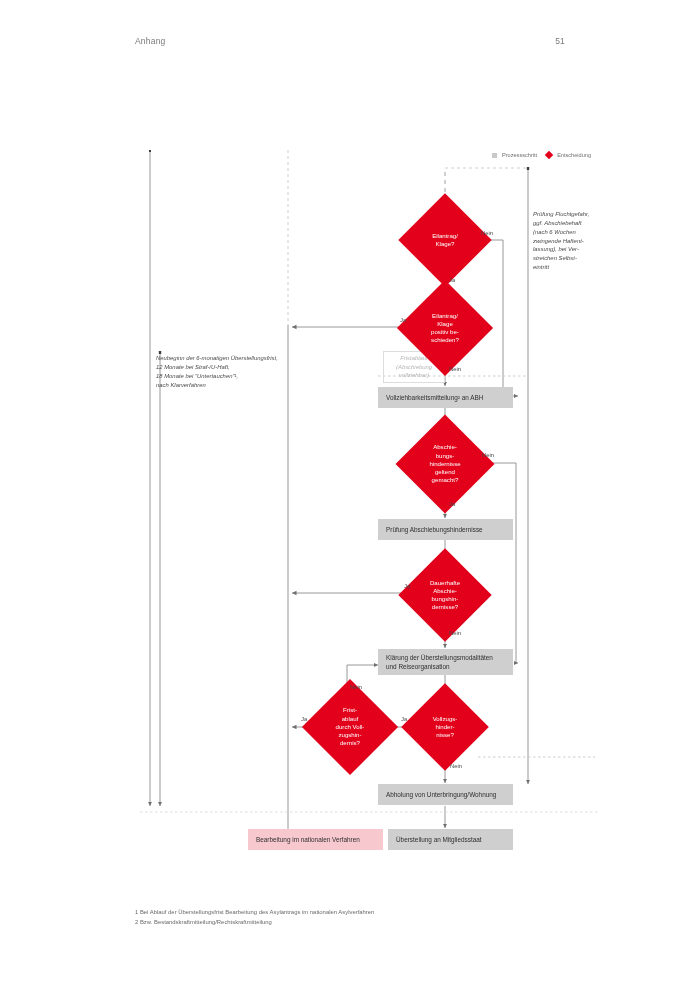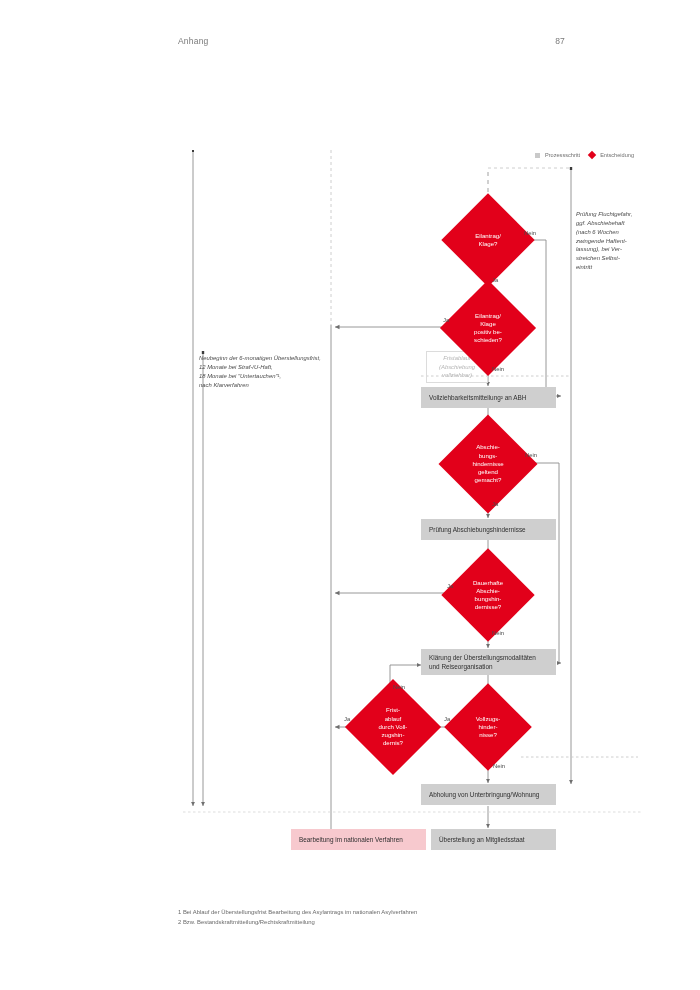--- a/index.html
+++ b/index.html
@@ -1,21 +1,21 @@
 <!DOCTYPE html>
 <html><head>
 <meta charset="utf-8">
 <style>
   html,body{margin:0;padding:0;}
   body{
     width:700px;height:990px;background:#ffffff;
     font-family:"Liberation Sans", sans-serif;
     color:#3c3c3c;position:relative;overflow:hidden;
   }
-  .page{position:absolute;inset:0;margin-left:43px;}
+  .page{position:absolute;inset:0;}
 
   
   .hdr{position:absolute;top:36px;left:135px;right:135px;
        display:flex;justify-content:space-between;align-items:baseline;}
   .hdr span{font-size:8.5px;color:#7a7a7a;letter-spacing:.2px;}
 
   
   .legend{position:absolute;top:152px;left:492px;display:flex;align-items:center;gap:5px;
           font-size:5.6px;color:#6f6f6f;}
   .legend .sw-sq{width:5px;height:5px;background:#c9c9c9;display:inline-block;}
@@ -48,21 +48,21 @@
   
   .foot{position:absolute;left:135px;top:908px;font-size:5.9px;line-height:1.65;color:#6a6a6a;}
 </style>
 </head>
 <body>
 
 <div class="page">
 
   <div class="hdr">
     <span>Anhang</span>
-    <span>87</span>
+    <span>51</span>
   </div>
 
   <div class="legend">
     <span class="sw-sq"></span>
     <span class="lbl">Prozessschritt</span>
     <span class="sw-di"></span>
     <span>Entscheidung</span>
   </div>
 
   <svg class="wire">

